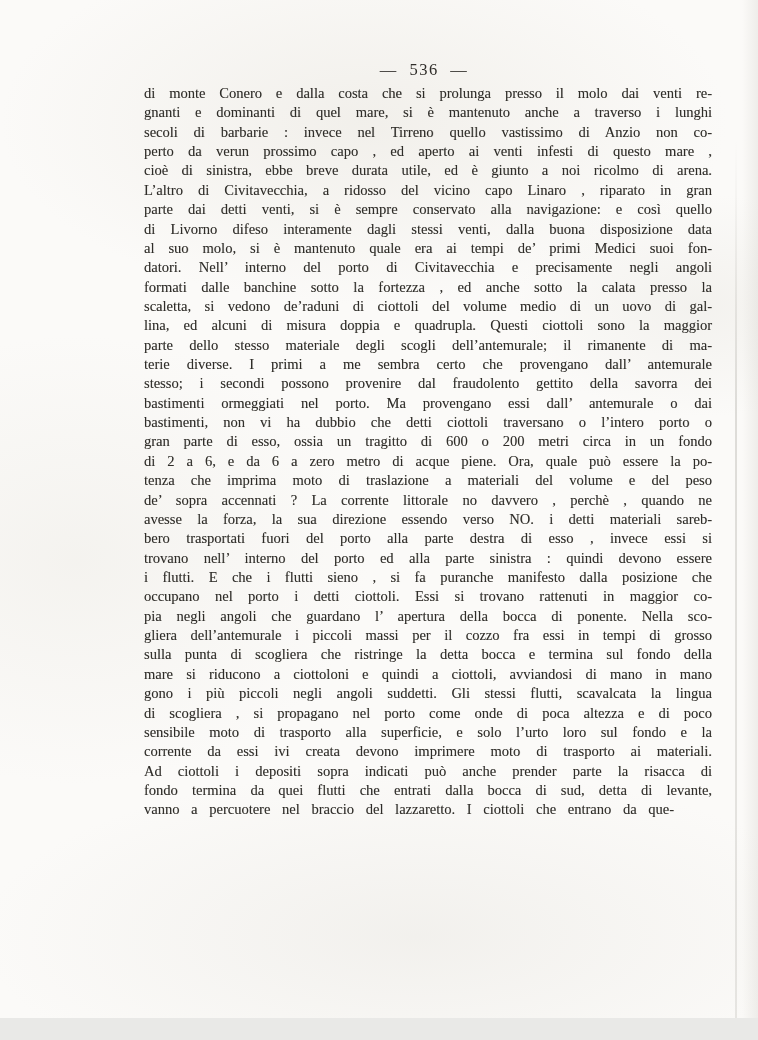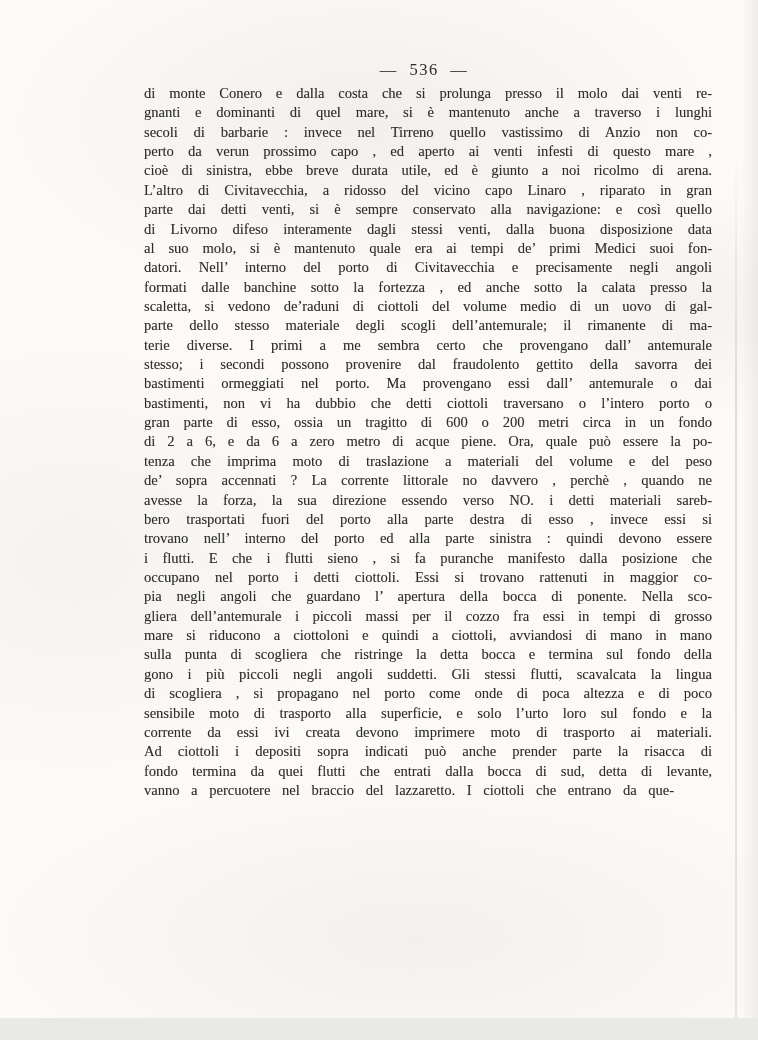--- a/index.html
+++ b/index.html
@@ -47,38 +47,39 @@
       <div class="line">secoli di barbarie : invece nel Tirreno quello vastissimo di Anzio non co-</div>
       <div class="line">perto da verun prossimo capo , ed aperto ai venti infesti di questo mare ,</div>
       <div class="line">cioè di sinistra, ebbe breve durata utile, ed è giunto a noi ricolmo di arena.</div>
       <div class="line">L’altro di Civitavecchia, a ridosso del vicino capo Linaro , riparato in gran</div>
       <div class="line">parte dai detti venti, si è sempre conservato alla navigazione: e così quello</div>
       <div class="line">di Livorno difeso interamente dagli stessi venti, dalla buona disposizione data</div>
       <div class="line">al suo molo, si è mantenuto quale era ai tempi de’ primi Medici suoi fon-</div>
       <div class="line">datori. Nell’ interno del porto di Civitavecchia e precisamente negli angoli</div>
       <div class="line">formati dalle banchine sotto la fortezza , ed anche sotto la calata presso la</div>
       <div class="line">scaletta, si vedono de’raduni di ciottoli del volume medio di un uovo di gal-</div>
+      <div class="line">lina, ed alcuni di misura doppia e quadrupla. Questi ciottoli sono la maggior</div>
       <div class="line">parte dello stesso materiale degli scogli dell’antemurale; il rimanente di ma-</div>
       <div class="line">terie diverse. I primi a me sembra certo che provengano dall’ antemurale</div>
       <div class="line">stesso; i secondi possono provenire dal fraudolento gettito della savorra dei</div>
       <div class="line">bastimenti ormeggiati nel porto. Ma provengano essi dall’ antemurale o dai</div>
       <div class="line">bastimenti, non vi ha dubbio che detti ciottoli traversano o l’intero porto o</div>
       <div class="line">gran parte di esso, ossia un tragitto di 600 o 200 metri circa in un fondo</div>
       <div class="line">di 2 a 6, e da 6 a zero metro di acque piene. Ora, quale può essere la po-</div>
       <div class="line">tenza che imprima moto di traslazione a materiali del volume e del peso</div>
       <div class="line">de’ sopra accennati ? La corrente littorale no davvero , perchè , quando ne</div>
       <div class="line">avesse la forza, la sua direzione essendo verso NO. i detti materiali sareb-</div>
       <div class="line">bero trasportati fuori del porto alla parte destra di esso , invece essi si</div>
       <div class="line">trovano nell’ interno del porto ed alla parte sinistra : quindi devono essere</div>
       <div class="line">i flutti. E che i flutti sieno , si fa puranche manifesto dalla posizione che</div>
       <div class="line">occupano nel porto i detti ciottoli. Essi si trovano rattenuti in maggior co-</div>
       <div class="line">pia negli angoli che guardano l’ apertura della bocca di ponente. Nella sco-</div>
       <div class="line">gliera dell’antemurale i piccoli massi per il cozzo fra essi in tempi di grosso</div>
+      <div class="line">sulla punta di scogliera che ristringe la detta bocca e termina sul fondo della</div>
       <div class="line">mare si riducono a ciottoloni e quindi a ciottoli, avviandosi di mano in mano</div>
-      <div class="line">sulla punta di scogliera che ristringe la detta bocca e termina sul fondo della</div>
       <div class="line">gono i più piccoli negli angoli suddetti. Gli stessi flutti, scavalcata la lingua</div>
       <div class="line">di scogliera , si propagano nel porto come onde di poca altezza e di poco</div>
       <div class="line">sensibile moto di trasporto alla superficie, e solo l’urto loro sul fondo e la</div>
       <div class="line">corrente da essi ivi creata devono imprimere moto di trasporto ai materiali.</div>
       <div class="line">Ad ciottoli i depositi sopra indicati può anche prender parte la risacca di</div>
       <div class="line">fondo termina da quei flutti che entrati dalla bocca di sud, detta di levante,</div>
       <div class="line">vanno a percuotere nel braccio del lazzaretto. I ciottoli che entrano da que-</div>
     </div>
   <div class="scan-edge-line"></div>
   <div class="scan-edge-shade"></div>

